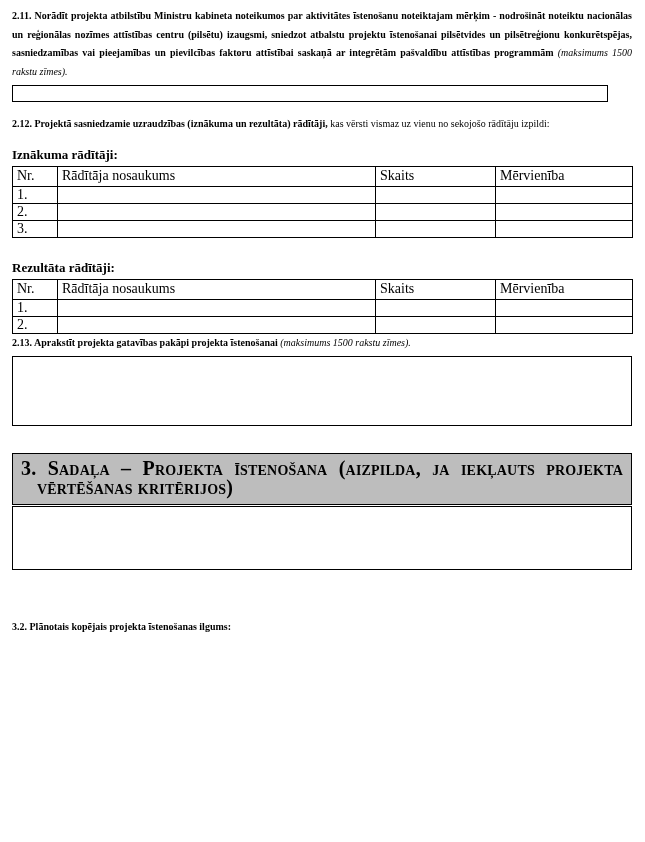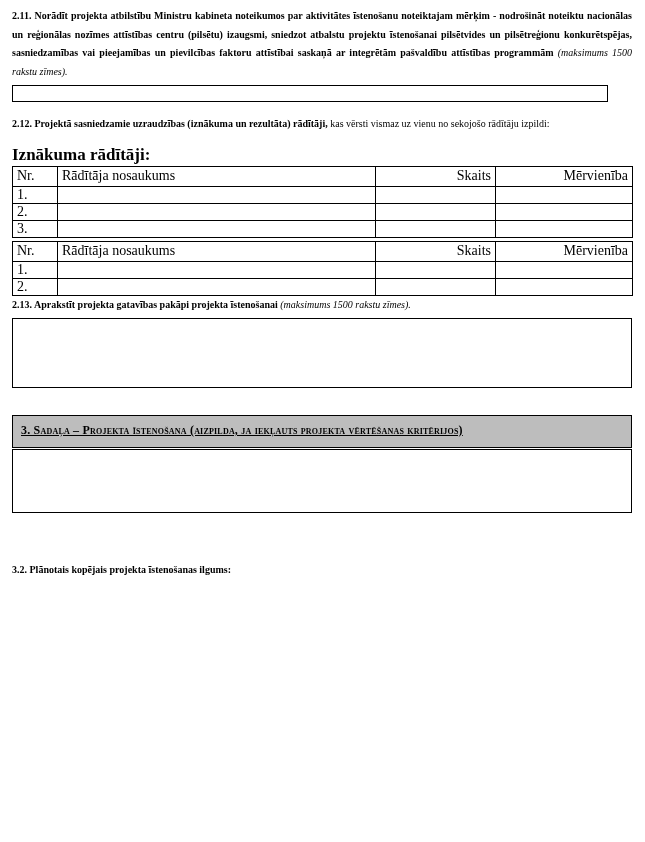--- a/index.html
+++ b/index.html
@@ -12,42 +12,42 @@
   .justify{text-align:justify;}
   b{font-weight:bold;}
   .note{font-style:italic;font-weight:normal;}
 
   .input-line{
     margin-top:4px;height:17px;width:596px;box-sizing:border-box;
     border:1px solid #000;font-size:13px;line-height:15px;padding:0 3px;
   }
 
   .p212{margin-top:13px;}
-  .tbl-title{margin-top:12px;font-size:17px;line-height:17px;margin-bottom:0;}
+  .tbl-title{margin-top:12px;font-size:13px;line-height:17px;margin-bottom:0;}
   .tbl-title2{margin-top:21px;}
 
   table.ind{border-collapse:collapse;margin-top:3px;width:620px;table-layout:fixed;font-size:14px;padding-left:40px;}
   table.ind th,table.ind td{border:1px solid #000;padding:0 4px;box-sizing:border-box;overflow:hidden;}
   table.ind th{font-weight:normal;height:20px;}
   table.ind td{height:17px;}
   .al{text-align:left;}
-  .ac{text-align:right;}
+  .ac{text-align:left;}
 
   .p213{}
   .box{border:1px solid #000;width:620px;box-sizing:border-box;background:#fff;}
   .box213{margin-top:4px;height:70px;}
   .box31{margin-top:1px;height:64px;}
 
   .sec3{
     margin-top:27px;width:620px;box-sizing:border-box;
     background:#bdbdbd;border:1px solid #000;padding:5px 8px 7px 8px;
   }
   .sec3-text{
-    font-weight:bold;font-variant:small-caps;font-size:12px;line-height:19px;
-    letter-spacing:0.2px;max-width:586px;padding-left:16px;text-indent:-16px;text-align:justify;text-decoration:underline;
+    font-weight:bold;font-variant:small-caps;font-size:20px;line-height:19px;
+    letter-spacing:0.2px;max-width:586px;padding-left:16px;text-indent:-16px;text-align:justify;
   }
 
   .p31{margin-top:16px;padding-left:23px;text-indent:-23px;}
   .tabsp{display:inline-block;width:15px;}
 
   .row32{margin-top:48px;display:flex;align-items:flex-start;flex-direction:column;}
   .left32{flex:0 0 366px;}
   table.dur{border-collapse:collapse;margin-top:21px;}
   table.dur td{border:1px solid #000;box-sizing:border-box;}
   .dur-input{width:90px;height:26px;font-size:13px;padding:0 3px;}
@@ -92,20 +92,21 @@
     </tr>
     <tr>
       <td>3.</td>
       <td></td>
       <td></td>
       <td></td>
     </tr>
   </tbody>
     </table>
 
+  <p class="para tbl-title tbl-title2"><b>Rezultāta rādītāji:</b></p>
   <table class="ind">
     <colgroup>
         <col style="width:45px">
         <col style="width:318px">
         <col style="width:120px">
         <col style="width:137px">
       </colgroup>
     <tbody>
         <tr>
       <th class="al">Nr.</th>

